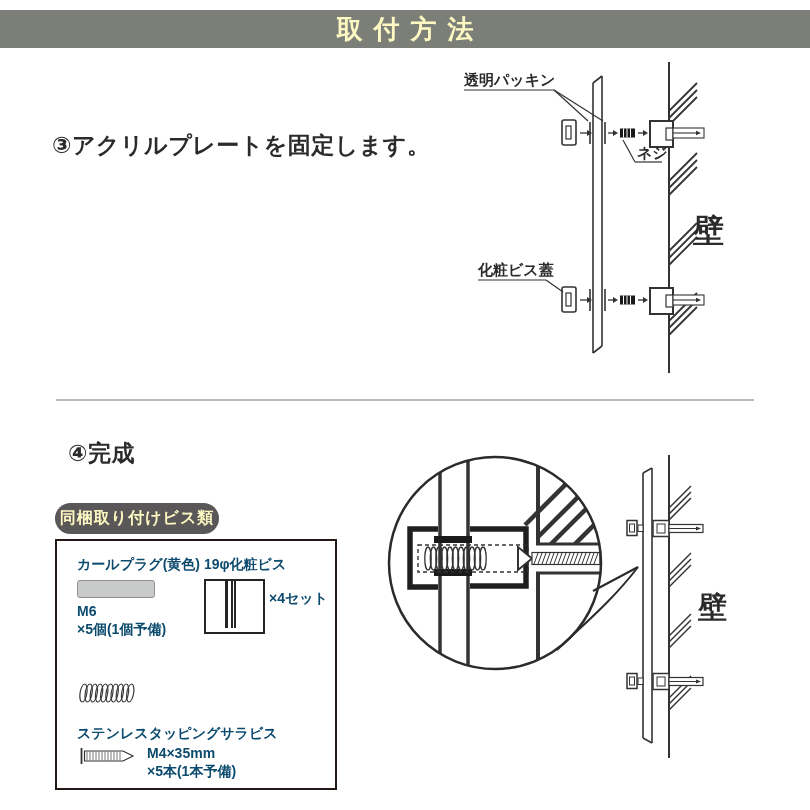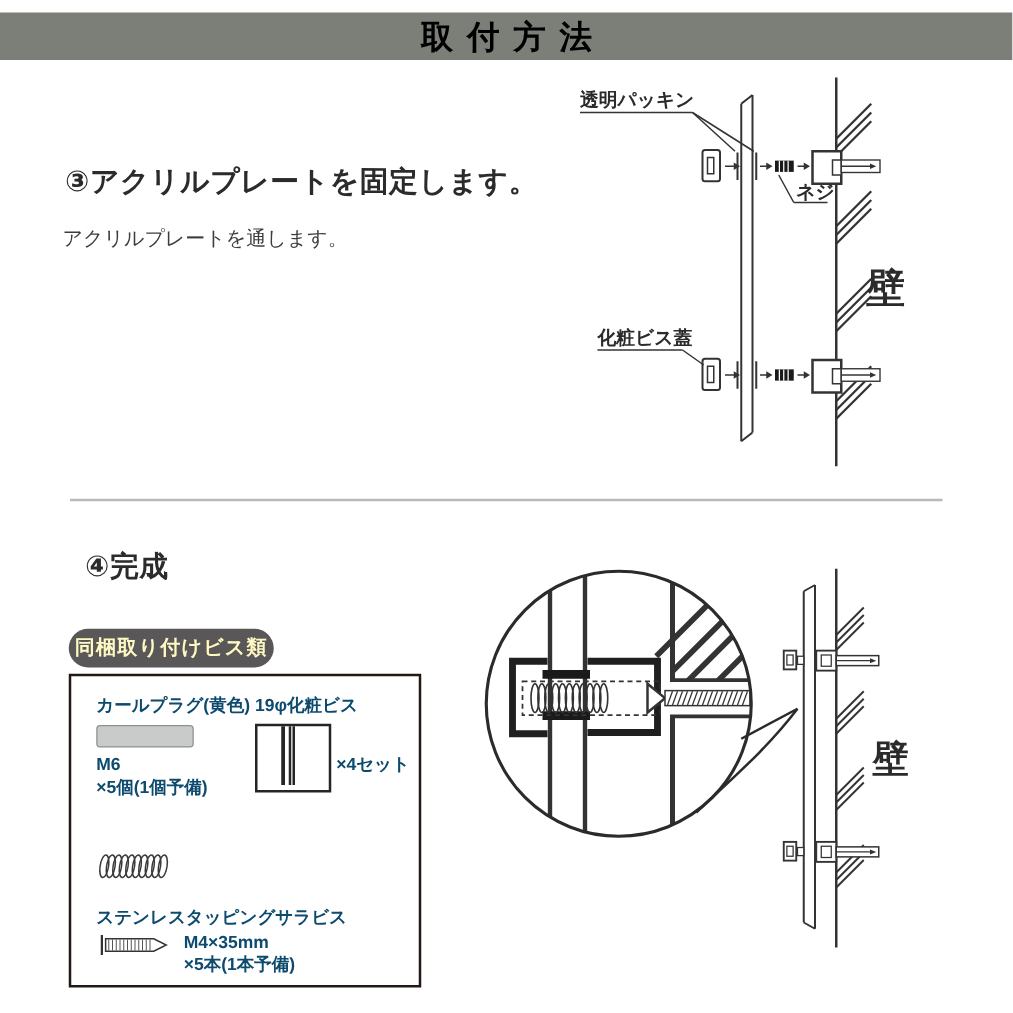--- a/index.html
+++ b/index.html
@@ -8,21 +8,21 @@
     font-family:"Liberation Sans","DejaVu Sans",sans-serif;
     color:#2e2e2e;overflow:hidden;
   }
   .abs{position:absolute;}
   
   .header-bar{
     left:0;top:10px;width:810px;height:38px;
     background:#7b7f78;display:flex;align-items:center;justify-content:center;
   }
   .header-bar .title{
-    color:#000000;font-size:26px;font-weight:600;letter-spacing:11px;padding-left:11px;
+    color:#fef9c3;font-size:26px;font-weight:600;letter-spacing:11px;padding-left:11px;
   }
   
   .step-heading{font-size:23px;font-weight:700;color:#2b2b2b;letter-spacing:0.5px;text-align:center;}
   .note{font-size:16px;line-height:24.5px;color:#3c3c3c;font-weight:500;}
   
   .divider{left:56px;top:399px;width:698px;height:2px;background:#b9b9b9;}
   
   .badge{
     left:55px;top:503px;width:164px;height:31px;background:#595757;border-radius:16px;
     display:flex;align-items:center;justify-content:center;
@@ -41,21 +41,20 @@
 </style>
 </head>
 <body>
 
 <div class="abs header-bar">
   <span class="title">取付方法</span>
 </div>
 
 <div class="abs step-heading" style="left:52px;top:130px;">③アクリルプレートを固定します。</div>
 <div class="abs note" style="left:50px;top:180px;">
-  <div>アクリルプレートを通します。</div>
 </div>
 
 <svg class="abs" style="left:440px;top:55px;" width="330" height="330" viewBox="0 0 330 330">
   <g stroke="#333" stroke-width="2">
     <line x1="229" y1="7" x2="229" y2="318"></line>
   </g>
 
   <g stroke="#333" stroke-width="1.8">
     <line x1="229" y1="56" x2="257" y2="28"></line>
       <line x1="229" y1="63" x2="257" y2="35"></line>
@@ -189,21 +188,21 @@
   <div class="plug-bar"></div>
   <span class="t" style="left:20px;top:62px;">M6</span>
   <span class="t" style="left:20px;top:80px;">×5個(1個予備)</span>
 
   <span class="t" style="left:147px;top:15px;">19φ化粧ビス</span>
   <div class="bisu-square">
     <div class="l1"></div>
       <div class="l2"></div>
       <div class="l3"></div>
   </div>
-  <span class="t" style="left:212px;top:62px;">×4セット</span>
+  <span class="t" style="left:212px;top:49px;">×4セット</span>
 
   <svg style="position:absolute;left:20px;top:141px;" width="62" height="22" viewBox="0 0 62 22">
     <g fill="none" stroke="#3a3a3a" stroke-width="1.2" transform="skewX(-8)">
       <ellipse cx="8" cy="11" rx="3.4" ry="9"></ellipse>
         <ellipse cx="13.2" cy="11" rx="3.4" ry="9"></ellipse>
       <ellipse cx="18.4" cy="11" rx="3.4" ry="9"></ellipse>
         <ellipse cx="23.6" cy="11" rx="3.4" ry="9"></ellipse>
       <ellipse cx="28.8" cy="11" rx="3.4" ry="9"></ellipse>
         <ellipse cx="34" cy="11" rx="3.4" ry="9"></ellipse>
       <ellipse cx="39.2" cy="11" rx="3.4" ry="9"></ellipse>

